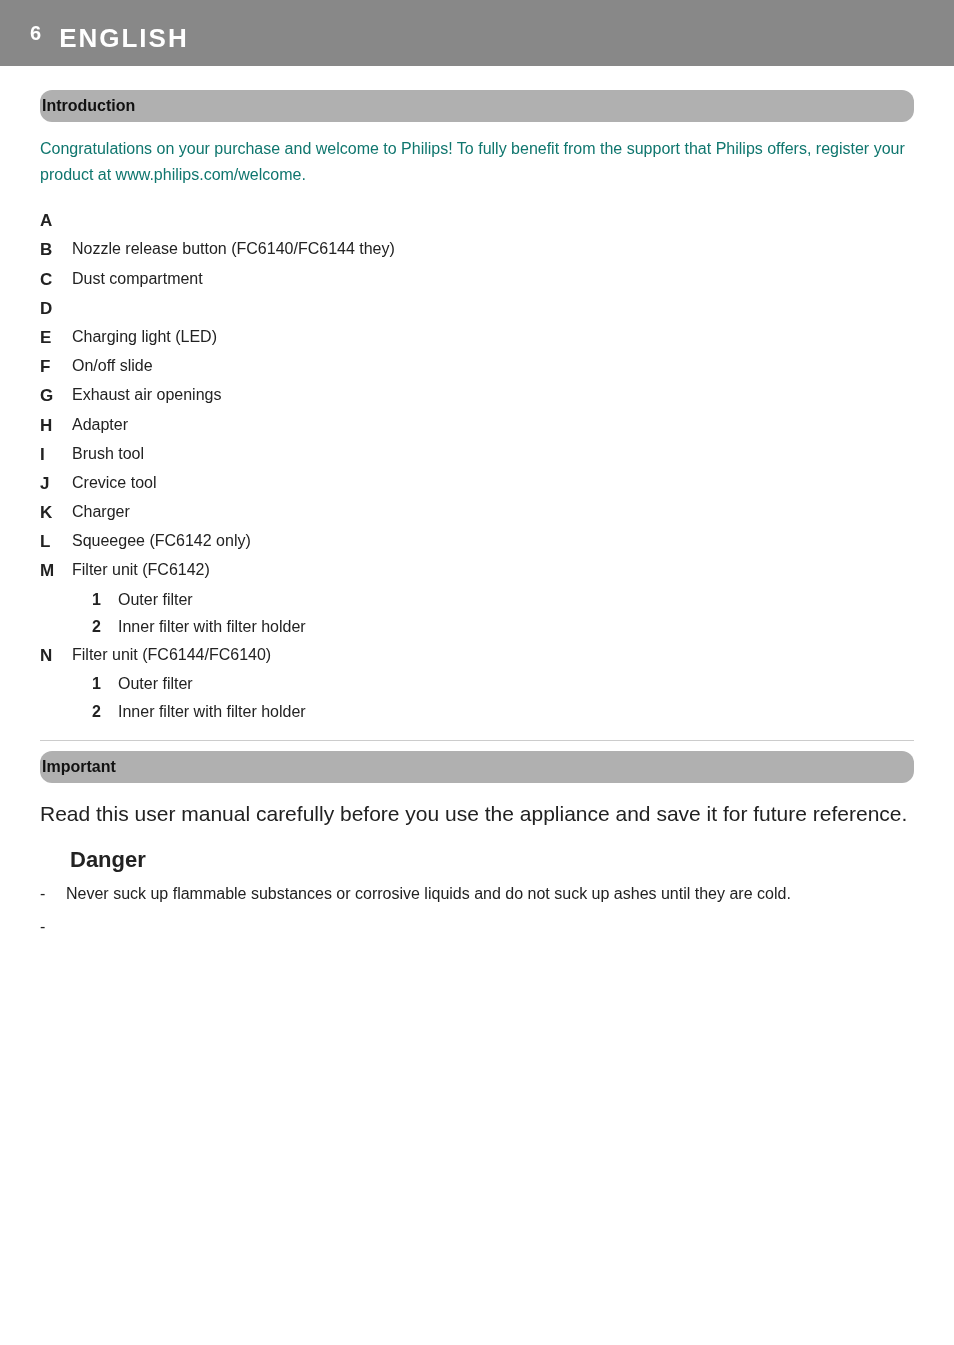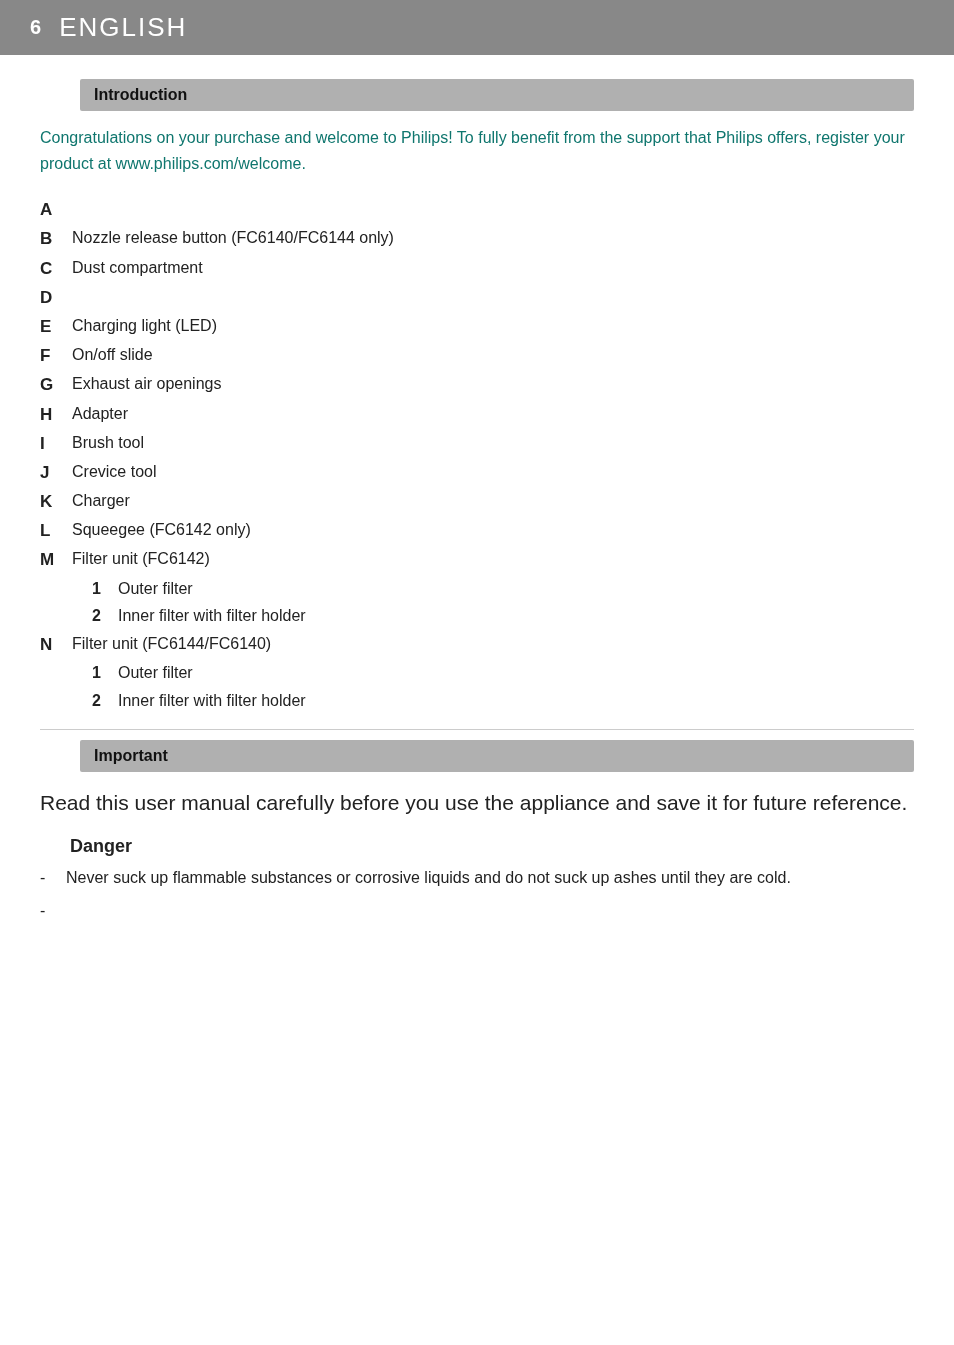--- a/index.html
+++ b/index.html
@@ -33,36 +33,36 @@
 
     .page-number {
       font-size: 20px;
       font-weight: bold;
       color: #fff;
       margin-right: 18px;
     }
 
     .page-lang {
       font-size: 26px;
-      font-weight: 400;
+      font-weight: 700;
       color: #fff;
       letter-spacing: 2px;
+      margin-top: 11px;
     }
 
     .content-area {
       padding: 18px 40px 30px 40px;
     }
 
     .section-header {
       background: #b0b0b0;
-      padding: 7px 14px;
+      padding: 7px 2px;
       margin-bottom: 14px;
       margin-top: 6px;
-      border-radius: 2px;
-      margin-left: 40px;
+      border-radius: 12px;
     }
 
     .section-header-title {
       font-weight: bold;
       font-size: 16px;
       color: #111;
     }
 
     .intro-text {
       font-size: 16px;
@@ -112,21 +112,21 @@
 
     .important-text {
       font-size: 21px;
       color: #222;
       margin-bottom: 16px;
       line-height: 1.6;
     }
 
     .danger-header {
       font-weight: bold;
-      font-size: 18px;
+      font-size: 22px;
       margin-bottom: 8px;
       margin-left: 30px;
     }
 
     .danger-list {
       list-style: none;
       padding: 0;
       margin: 0;
     }
 
@@ -169,21 +169,21 @@
     <p class="intro-text">Congratulations on your purchase and welcome to Philips! To fully benefit from the support that Philips offers, register your product at www.philips.com/welcome.</p>
 
 
     <div class="desc-section">
       <ul class="desc-list">
           <li>
             <span class="desc-letter bold-letter">A</span>
           </li>
           <li>
             <span class="desc-letter bold-letter">B</span>
-            <span>Nozzle release button (FC6140/FC6144 only)</span>
+            <span>Nozzle release button (FC6140/FC6144 they)</span>
           </li>
           <li>
             <span class="desc-letter bold-letter">C</span>
             <span>Dust compartment</span>
           </li>
           <li>
             <span class="desc-letter bold-letter">D</span>
           </li>
           <li>
             <span class="desc-letter bold-letter">E</span>

